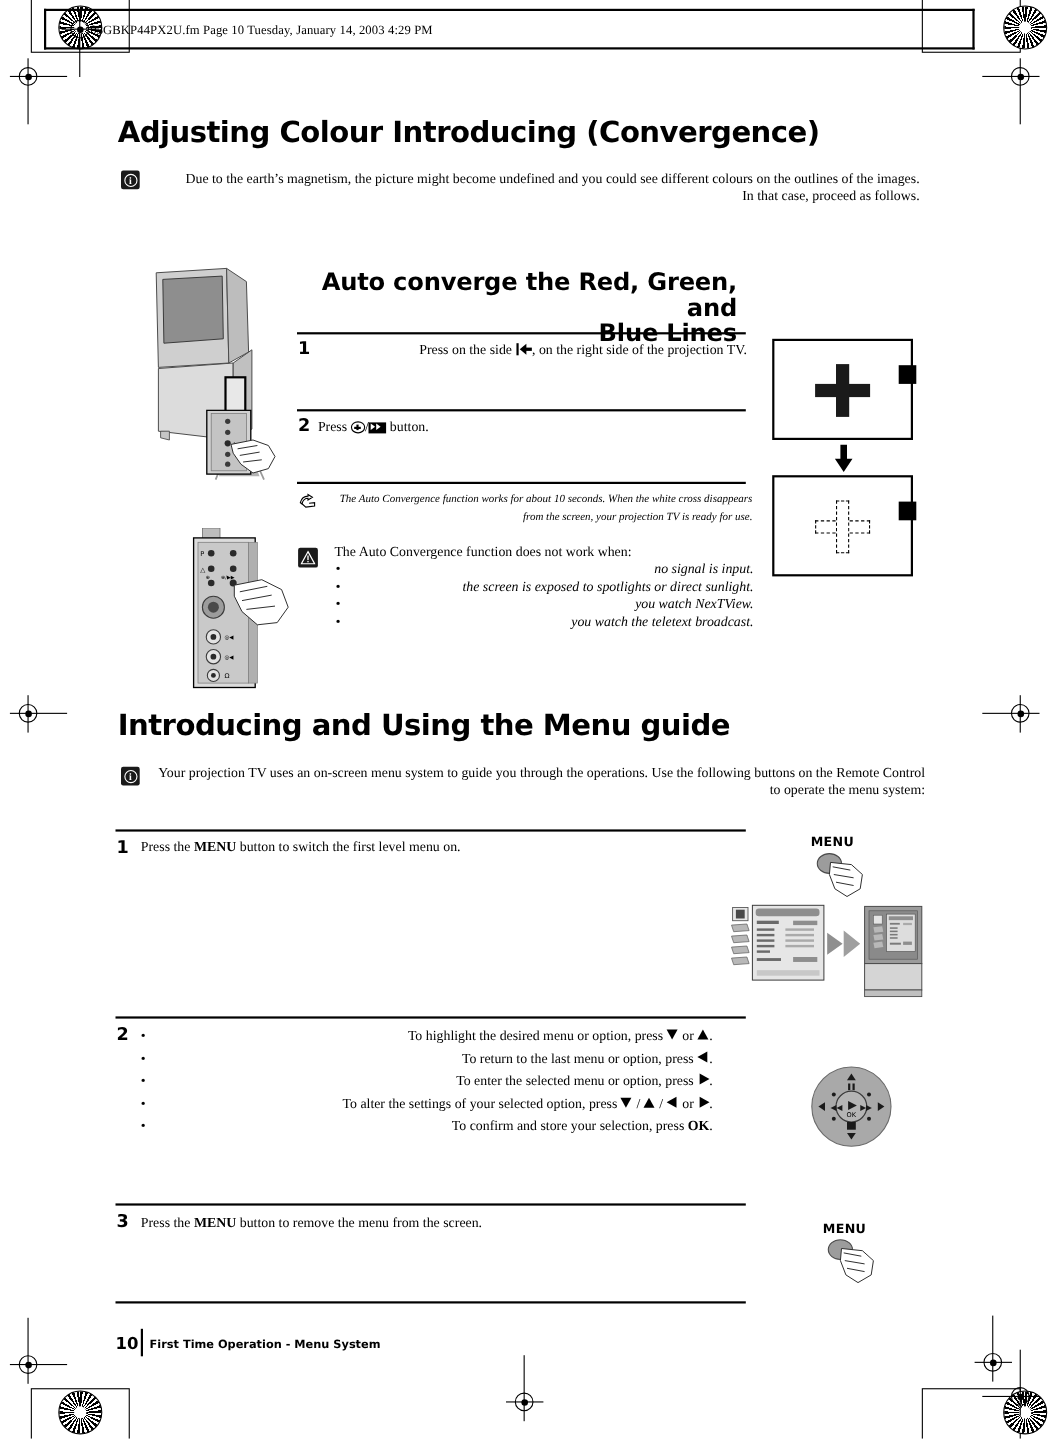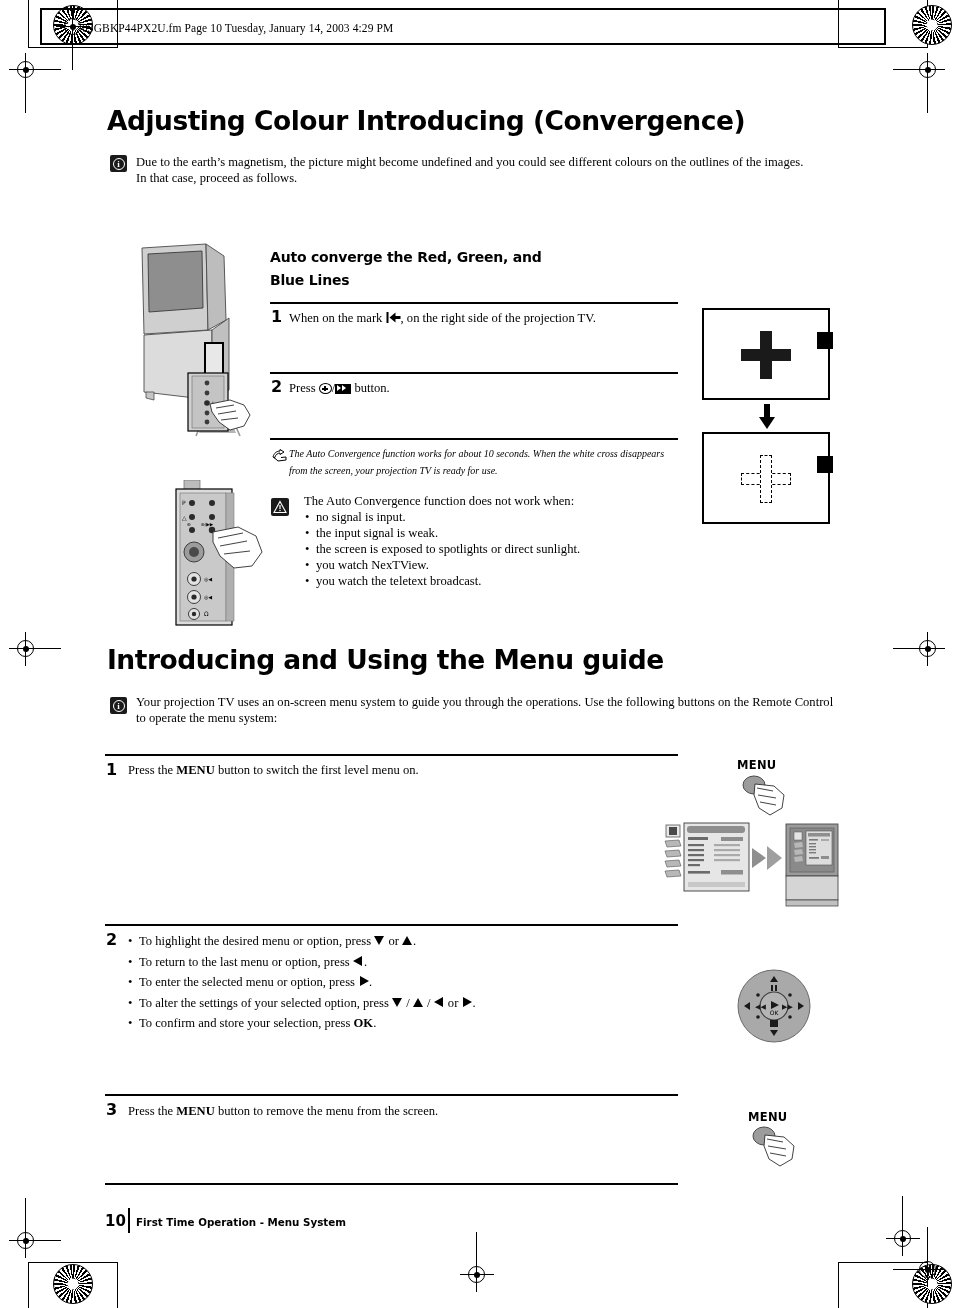--- a/index.html
+++ b/index.html
@@ -10,20 +10,21 @@
   body {
     font-family: "Liberation Serif", serif;
     color: #000;
   }
   #page {
     position: relative;
     width: 954px;
     height: 1308px;
     overflow: hidden;
     background: #fff;
+    text-align: right;
   }
 
   
   .regmark {
     position: absolute;
     width: 34px; height: 34px;
   }
   .regmark .ring {
     position: absolute;
     left: 8px; top: 8px;
@@ -100,21 +101,21 @@
     font-family: "DejaVu Sans", sans-serif;
     font-weight: bold;
     font-size: 26.5px;
     letter-spacing: -0.5px;
     white-space: nowrap;
   }
   .h2 {
     position: absolute;
     font-family: "DejaVu Sans", sans-serif;
     font-weight: bold;
-    font-size: 14px;
+    font-size: 22px;
     line-height: 23px;
     letter-spacing: -0.2px;
   }
   .body-text {
     position: absolute;
     font-family: "Liberation Serif", serif;
     font-size: 12.6px;
     line-height: 15.5px;
   }
   .note-italic {
@@ -505,21 +506,21 @@
   </div>
 
   <div class="h2" style="left:270px; top:246px; width:400px;">
     <span>Auto converge the Red, Green, and</span><br>
     <span>Blue Lines</span>
   </div>
   <div class="rule thick" style="left:270px; top:302px; width:408px;"></div>
 
   <div class="step-num" style="left:271px; top:307px;">1</div>
   <div class="body-text" style="left:289px; top:311px; width:390px; white-space:nowrap;">
-    <span>When on the mark</span>
+    <span>Press on the side</span>
     <span class="inline-ico mk-bararrow">
       <svg width="15" height="13" viewBox="0 0 15 13">
         <rect x="0.5" y="1" width="2" height="11" fill="#000"></rect>
         <polygon points="9.5,1.5 3.5,6.5 9.5,11.5" fill="#000"></polygon>
         <rect x="8.5" y="5" width="6" height="3" fill="#000"></rect>
       </svg>
     </span><span>, on the right side of the projection TV.</span>
   </div>
 
   <div class="rule thick" style="left:270px; top:372px; width:408px;"></div>
@@ -543,23 +544,22 @@
   </div>
 
   <div class="ico-warn" style="left:271px; top:498px;">
     <svg width="14" height="14" viewBox="0 0 14 14">
       <polygon points="7,1.5 13,12.5 1,12.5" fill="none" stroke="#fff" stroke-width="1.1"></polygon>
       <rect x="6.4" y="5" width="1.2" height="4.2" fill="#fff"></rect>
       <rect x="6.4" y="10" width="1.2" height="1.2" fill="#fff"></rect>
     </svg>
   </div>
   <div class="body-text" style="left:304px; top:494px; white-space:nowrap;">The Auto Convergence function does not work when:</div>
-  <ul class="warn-list body-text" style="left:305px; top:509px; width:380px;">
+  <ul class="warn-list body-text" style="left:305px; top:509px; width:380px;font-style:italic;">
     <li>no signal is input.</li>
-    <li>the input signal is weak.</li>
     <li>the screen is exposed to spotlights or direct sunlight.</li>
     <li>you watch NexTView.</li>
     <li>you watch the teletext broadcast.</li>
   </ul>
 
   <div class="tvscreen" style="left:702px; top:308px; width:128px; height:92px;">
     <div class="tab"></div>
     <div class="cross-solid" style="left:37px; top:21px; width:50px; height:48px;">
       <div class="hb"></div>
         <div class="vb"></div>

